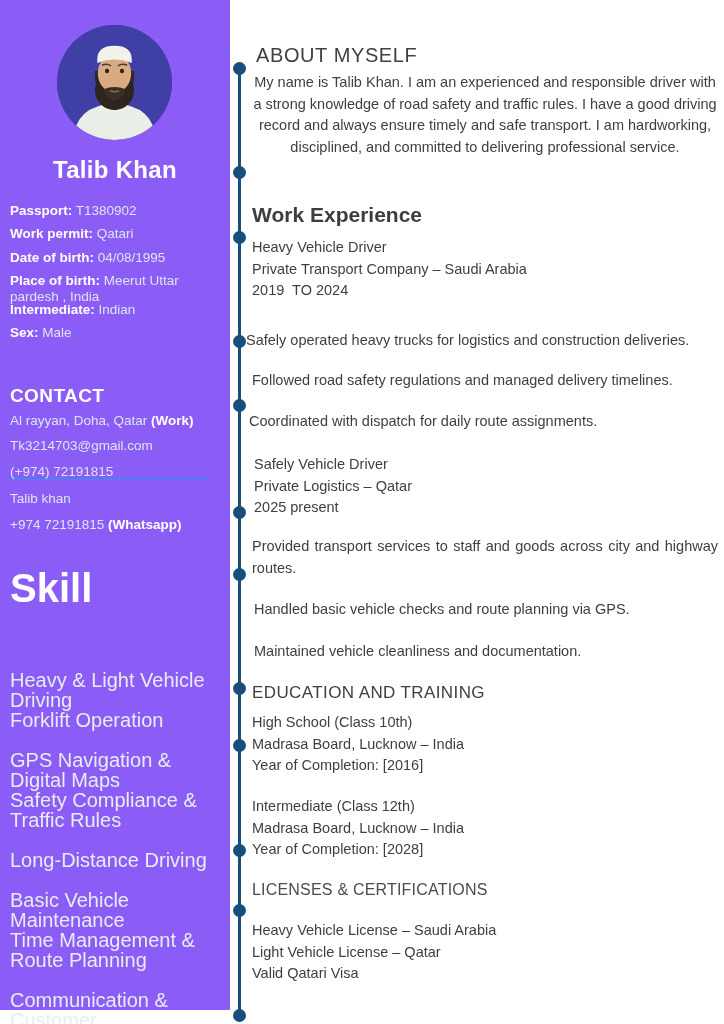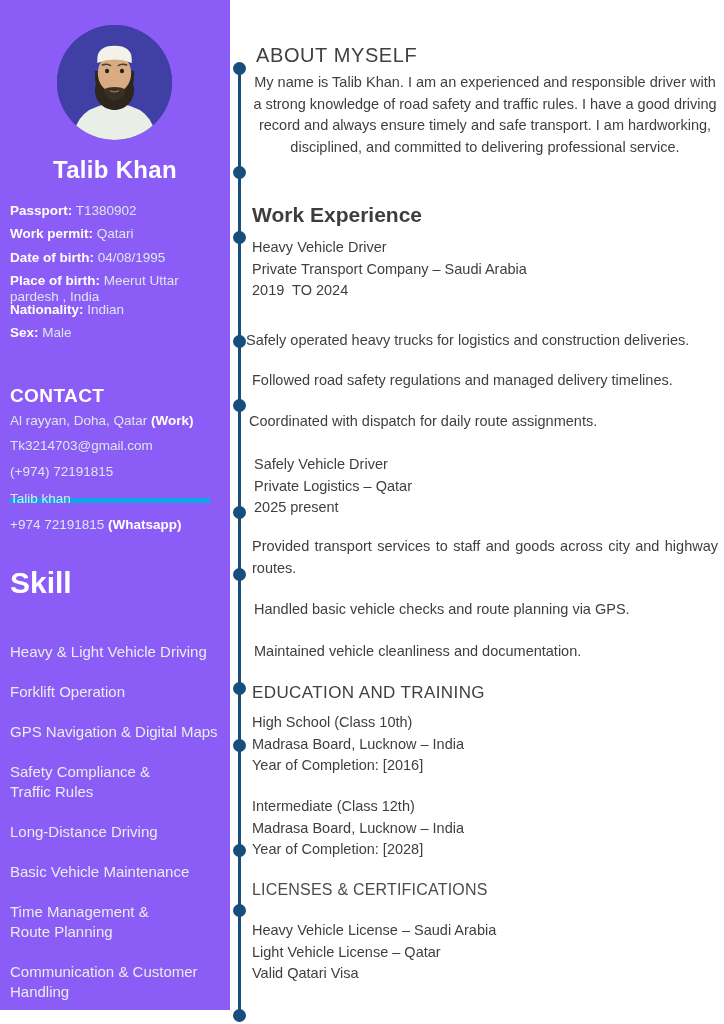--- a/index.html
+++ b/index.html
@@ -12,26 +12,26 @@
   .photo-wrap { position:absolute; left:57px; top:25px; width:115px; height:115px;
                 border-radius:50%; overflow:hidden; background:#3F3FA6; }
   .photo-wrap svg { display:block; width:115px; height:115px; }
   .side-name { position:absolute; left:0; top:156px; width:230px; text-align:center;
                color:#ffffff; font-size:24px; font-weight:bold; letter-spacing:.3px; }
   .detail { position:absolute; left:10px; width:207px; color:#DDE6EF;
             font-size:13.5px; line-height:15.5px; }
   .detail b { color:#ffffff; font-weight:bold; }
   .side-h { position:absolute; left:10px; color:#ffffff; font-weight:bold; }
   .contact-h { top:385px; font-size:19px; letter-spacing:.4px; }
-  .skill-h { top:566px; font-size:30px; }
+  .skill-h { top:566px; font-size:40px; }
   .c-line { position:absolute; left:10px; width:212px; color:#DDE6EF; font-size:13.5px; }
   .c-line b { color:#ffffff; }
-  .c-underline { border-bottom:5px solid #0ea5e9; width:200px; padding-bottom:19px; }
+  .c-underline { border-bottom:1px solid #0ea5e9; width:200px; padding-bottom:0; }
   .skill-item { position:absolute; left:10px; width:212px; color:#E8EDF2;
-                font-size:15px; line-height:20px; white-space:pre-line; }
+                font-size:20px; line-height:20px; white-space:pre-line;margin-top:28px; }
 
   
   .tl-line { position:absolute; left:238px; top:68px; width:3px; height:947px; background:#174E7B; }
   .tl-dot  { position:absolute; left:233px; width:13px; height:13px; border-radius:50%; background:#174E7B; }
 
   
   .m { position:absolute; color:#3F3F3F; font-size:14.5px; line-height:21.5px; }
   .h-gray  { position:absolute; color:#404040; }
   .about-h { left:256px; top:44px; font-size:20px; letter-spacing:.6px; }
   .edu-h   { left:252px; top:683px; font-size:17px; letter-spacing:.4px; }
@@ -67,21 +67,21 @@
         <path d="M46 57 Q50 59 54 57" stroke="#8A6A4A" stroke-width="1.2" fill="none"></path>
       </svg>
     </div>
 
     <div class="side-name">Talib Khan</div>
 
     <div class="detail" style="top:203px"><b>Passport:</b><span> T1380902</span></div>
     <div class="detail" style="top:226px"><b>Work permit:</b><span> Qatari</span></div>
     <div class="detail" style="top:250px"><b>Date of birth:</b><span> 04/08/1995</span></div>
     <div class="detail" style="top:273px"><b>Place of birth:</b><span> Meerut Uttar pardesh , India</span></div>
-    <div class="detail" style="top:302px"><b>Nationality:</b><span> Indian</span></div>
+    <div class="detail" style="top:302px"><b>Intermediate:</b><span> Indian</span></div>
     <div class="detail" style="top:325px"><b>Sex:</b><span> Male</span></div>
 
     <div class="side-h contact-h">CONTACT</div>
 
     <div class="c-line" style="top:413px"><span>Al rayyan, Doha, Qatar </span><b>(Work)</b></div>
     <div class="c-line" style="top:438px"><span>Tk3214703@gmail.com</span></div>
     <div class="c-line c-underline" style="top:464px"><span>(+974) 72191815</span></div>
     <div class="c-line" style="top:491px"><span>Talib khan</span></div>
     <div class="c-line" style="top:517px"><span>+974 72191815 </span><b>(Whatsapp)</b></div>
 

